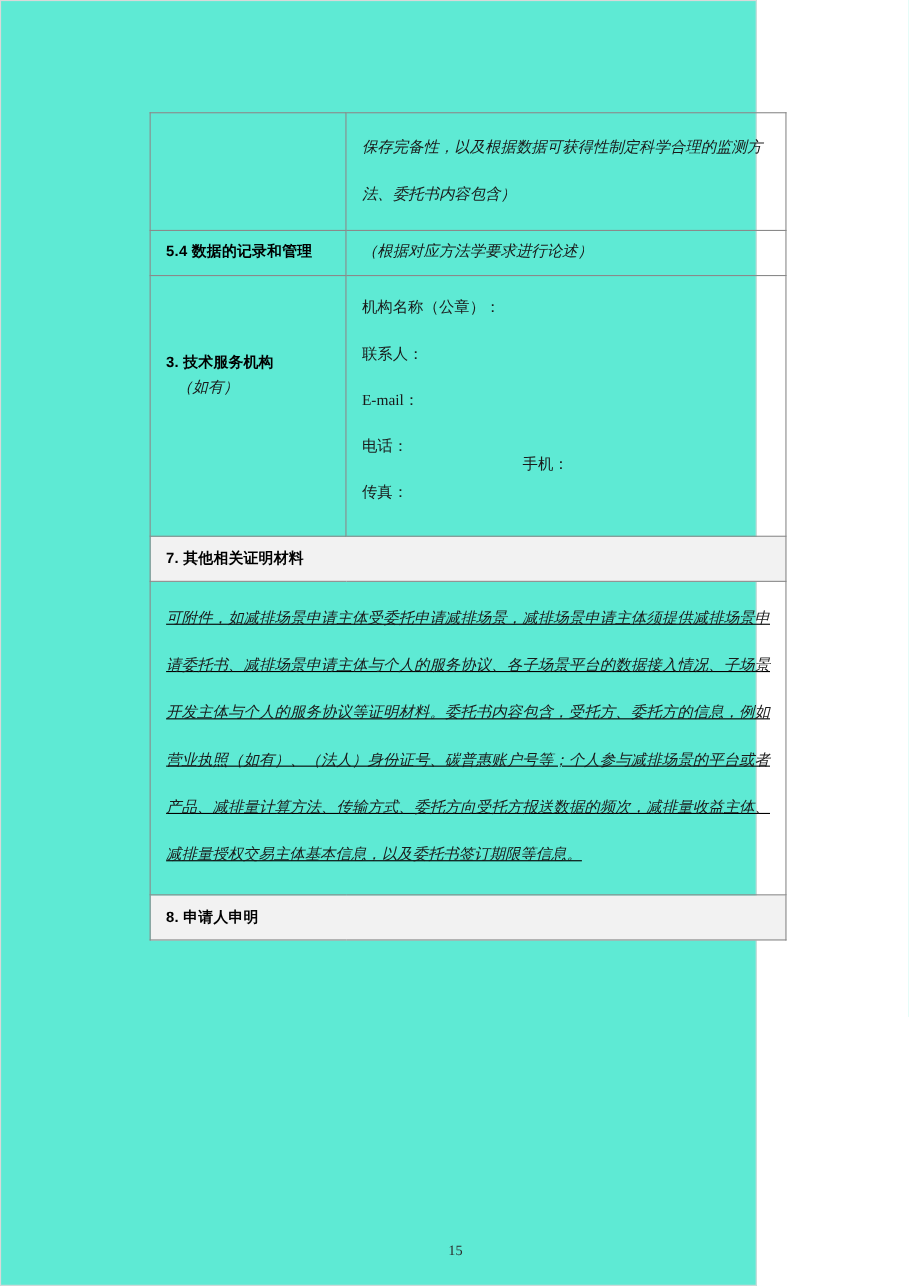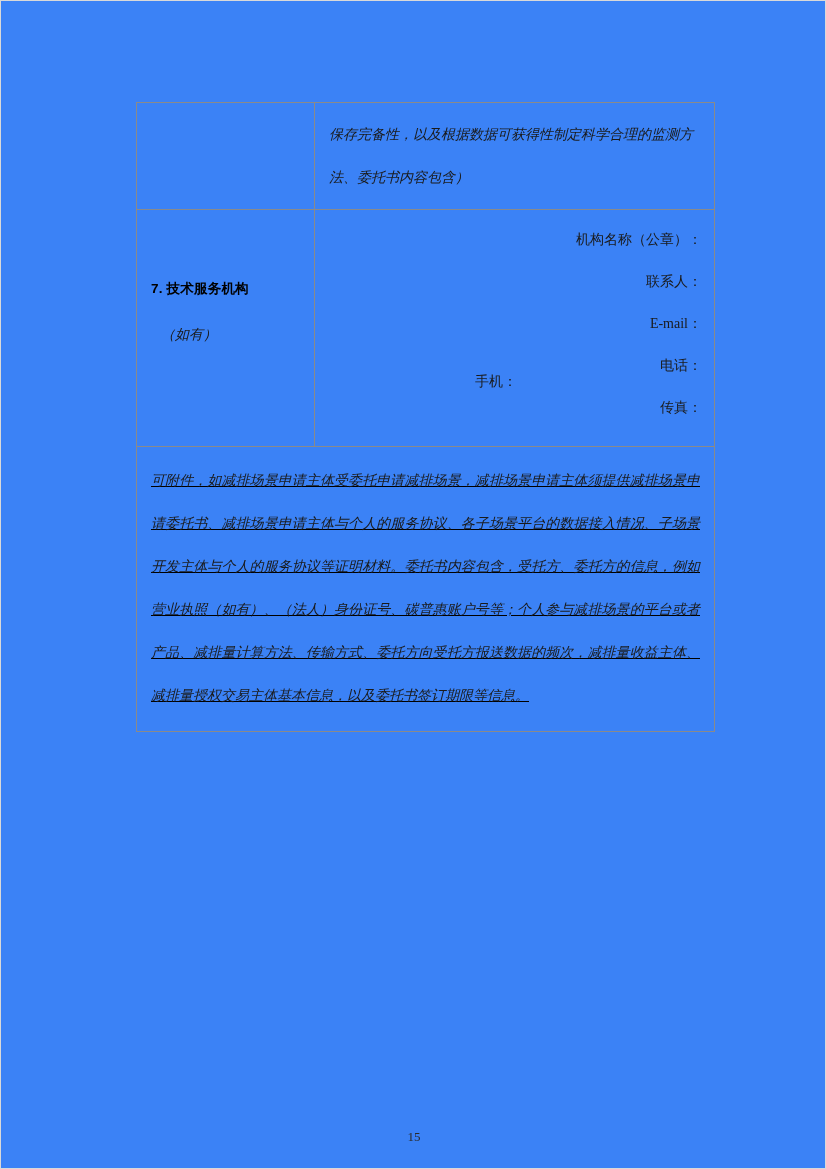--- a/index.html
+++ b/index.html
@@ -11,23 +11,23 @@
     width: 826px;
     height: 1169px;
     position: relative;
     font-family: "Liberation Serif", "DejaVu Serif", serif;
     color: #000000;
     overflow: hidden;
   }
   .page {
     position: absolute;
     left: 0; top: 0;
-    width: 826px;
+    width: 688px;
     height: 1169px;
-    background: #3b82f6;
+    background: #5eead4;
     border: 1px solid #d9d9d9;
     box-sizing: border-box;
   }
   .doc-table {
     position: absolute;
     left: 135px;
     top: 101px;
     width: 578px;
     border-collapse: collapse;
     table-layout: fixed;
@@ -76,27 +76,26 @@
     line-height: 22px;
   }
 
   .label-block {
     padding: 0 12px 0 14px;
   }
   .label-title {
     margin-top: 70px;
   }
   .label-sub {
-    margin-top: 28px;
+    margin-top: 4px;
     padding-left: 10px;
   }
 
   .contact-list {
     padding: 14px 12px 12px 14px;
-    text-align: right;
   }
   .contact-row {
     height: 42px;
     line-height: 30px;
     position: relative;
   }
   .contact-row .second {
     position: absolute;
     left: 146px;
     top: 17px;
@@ -144,25 +143,33 @@
           <div class="cell-pad hei"></div>
         </td>
         <td>
           <div class="cell-pad">
             <div class="kai line-tall-2">保存完备性，以及根据数据可获得性制定科学合理的监测方</div>
             <div class="kai line-tall-2">法、委托书内容包含）</div>
           </div>
         </td>
       </tr>
 
+      <tr class="row-5-4">
+        <td>
+          <div class="cell-pad hei">5.4 数据的记录和管理</div>
+        </td>
+        <td>
+          <div class="cell-pad kai">（根据对应方法学要求进行论述）</div>
+        </td>
+      </tr>
 
       <tr>
         <td>
           <div class="label-block">
-            <div class="hei label-title">7. 技术服务机构</div>
+            <div class="hei label-title">3. 技术服务机构</div>
             <div class="kai label-sub">（如有）</div>
           </div>
         </td>
         <td>
           <div class="contact-list">
             <div class="contact-row">
               <span class="song">机构名称（公章）：</span>
             </div>
             <div class="contact-row">
               <span class="song">联系人：</span>
@@ -174,28 +181,38 @@
               <span class="song">电话：</span>
               <span class="song second">手机：</span>
             </div>
             <div class="contact-row">
               <span class="song">传真：</span>
             </div>
           </div>
         </td>
       </tr>
 
+      <tr>
+        <td class="shaded" colspan="2">
+          <div class="section-head hei">7. 其他相关证明材料</div>
+        </td>
+      </tr>
 
       <tr>
         <td colspan="2">
           <div class="para">
             <p class="kai">可附件，如减排场景申请主体受委托申请减排场景，减排场景申请主体须提供减排场景申请委托书、减排场景申请主体与个人的服务协议、各子场景平台的数据接入情况、子场景开发主体与个人的服务协议等证明材料。委托书内容包含，受托方、委托方的信息，例如营业执照（如有）、（法人）身份证号、碳普惠账户号等；个人参与减排场景的平台或者产品、减排量计算方法、传输方式、委托方向受托方报送数据的频次，减排量收益主体、减排量授权交易主体基本信息，以及委托书签订期限等信息。</p>
           </div>
         </td>
       </tr>
 
+      <tr>
+        <td class="shaded" colspan="2">
+          <div class="section-head hei">8. 申请人申明</div>
+        </td>
+      </tr>
 
     </tbody>
   </table>
 
   <div class="page-number">15</div>
 
 </div>
 
 </body></html>

